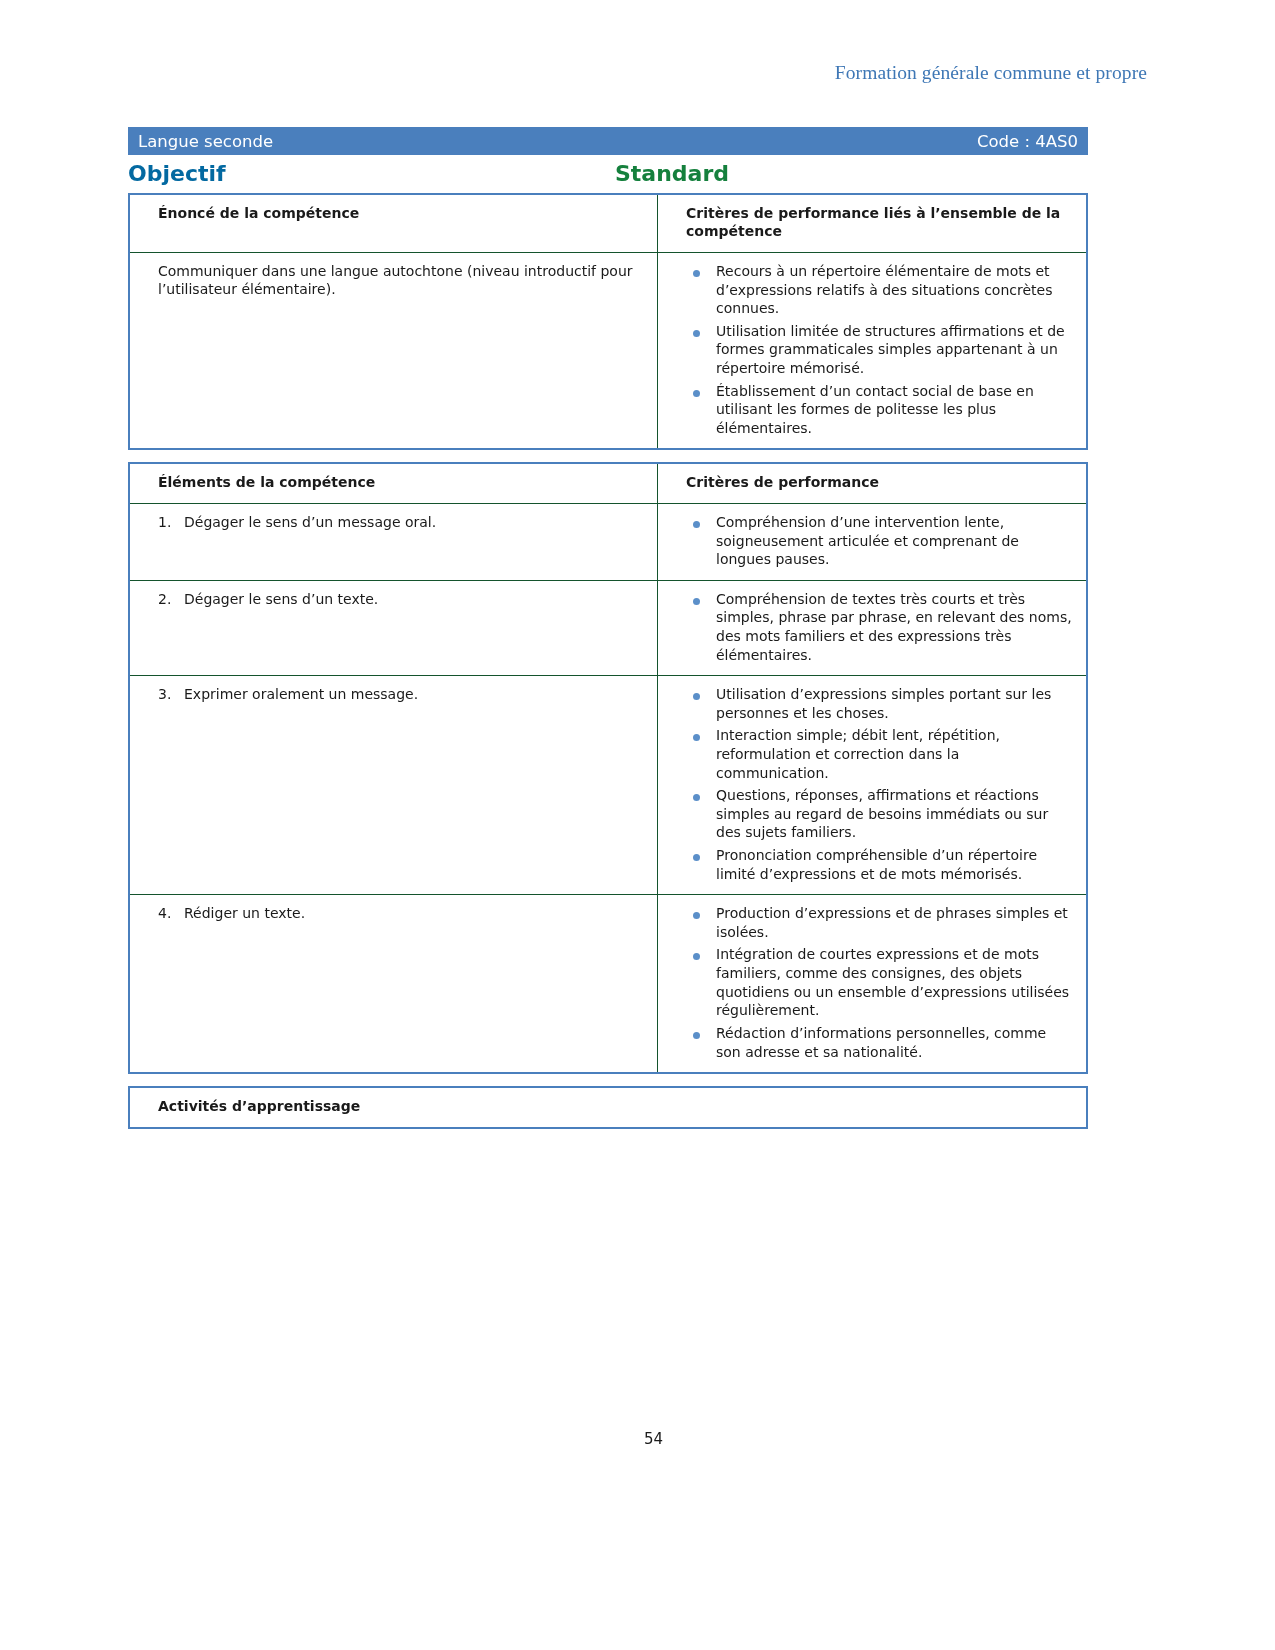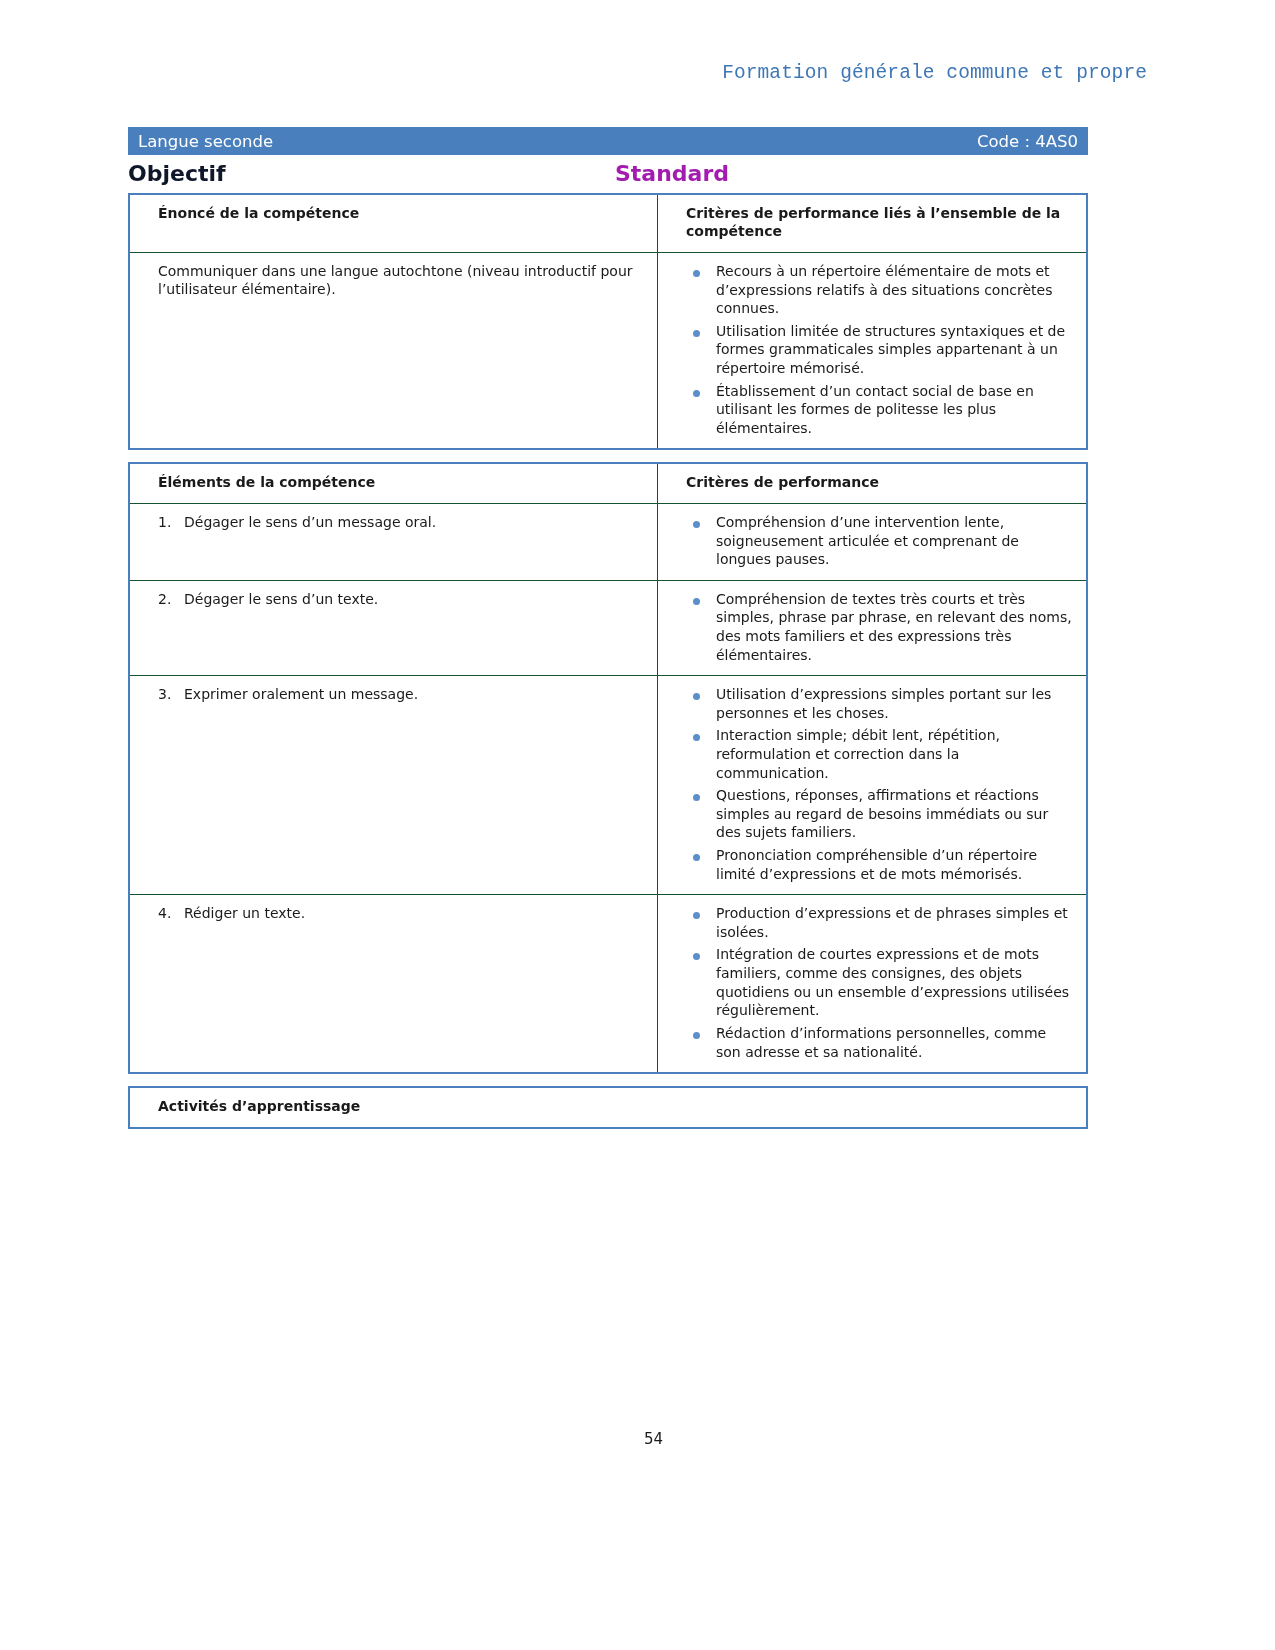--- a/index.html
+++ b/index.html
@@ -19,21 +19,21 @@
     width: 1275px;
     height: 1650px;
     box-sizing: border-box;
   }
   .running-header {
     position: absolute;
     top: 62px;
     right: 128px;
     font-size: 19.5px;
     color: #3e77b5;
-    font-family: Liberation Mono, monospace;
+    font-family: Liberation Serif, serif;
     letter-spacing: 0.1px;
   }
   .content {
     position: absolute;
     left: 128px;
     top: 127px;
     width: 960px;
   }
   .blue-bar {
     background: #4a7fbd;
@@ -50,26 +50,26 @@
   .blue-bar .right { }
   .heading-row {
     display: flex;
     margin-top: 6px;
     margin-bottom: 7px;
   }
   .heading-row .obj {
     width: 487px;
     font-size: 22px;
     font-weight: bold;
-    color: #0f172a;
+    color: #0369a1;
   }
   .heading-row .std {
     font-size: 22px;
     font-weight: bold;
-    color: #a21caf;
+    color: #15803d;
   }
   table.block {
     border-collapse: collapse;
     width: 960px;
     table-layout: fixed;
     margin-bottom: 12px;
   }
   table.block td {
     border: 1px solid #14532d;
     vertical-align: top;
@@ -151,21 +151,21 @@
       <tbody>
           <tr>
         <td class="left-col hdr">Énoncé de la compétence</td>
         <td class="hdr">Critères de performance liés à l’ensemble de la compétence</td>
       </tr>
       <tr>
         <td class="left-col">Communiquer dans une langue autochtone (niveau introductif pour l’utilisateur élémentaire).</td>
         <td>
           <ul class="crit">
             <li>Recours à un répertoire élémentaire de mots et d’expressions relatifs à des situations concrètes connues.</li>
-            <li>Utilisation limitée de structures syntaxiques et de formes grammaticales simples appartenant à un répertoire mémorisé.</li>
+            <li>Utilisation limitée de structures affirmations et de formes grammaticales simples appartenant à un répertoire mémorisé.</li>
             <li>Établissement d’un contact social de base en utilisant les formes de politesse les plus élémentaires.</li>
           </ul>
         </td>
       </tr>
     </tbody>
       </table>
 
     <table class="block outer-border">
       <tbody>
           <tr>

